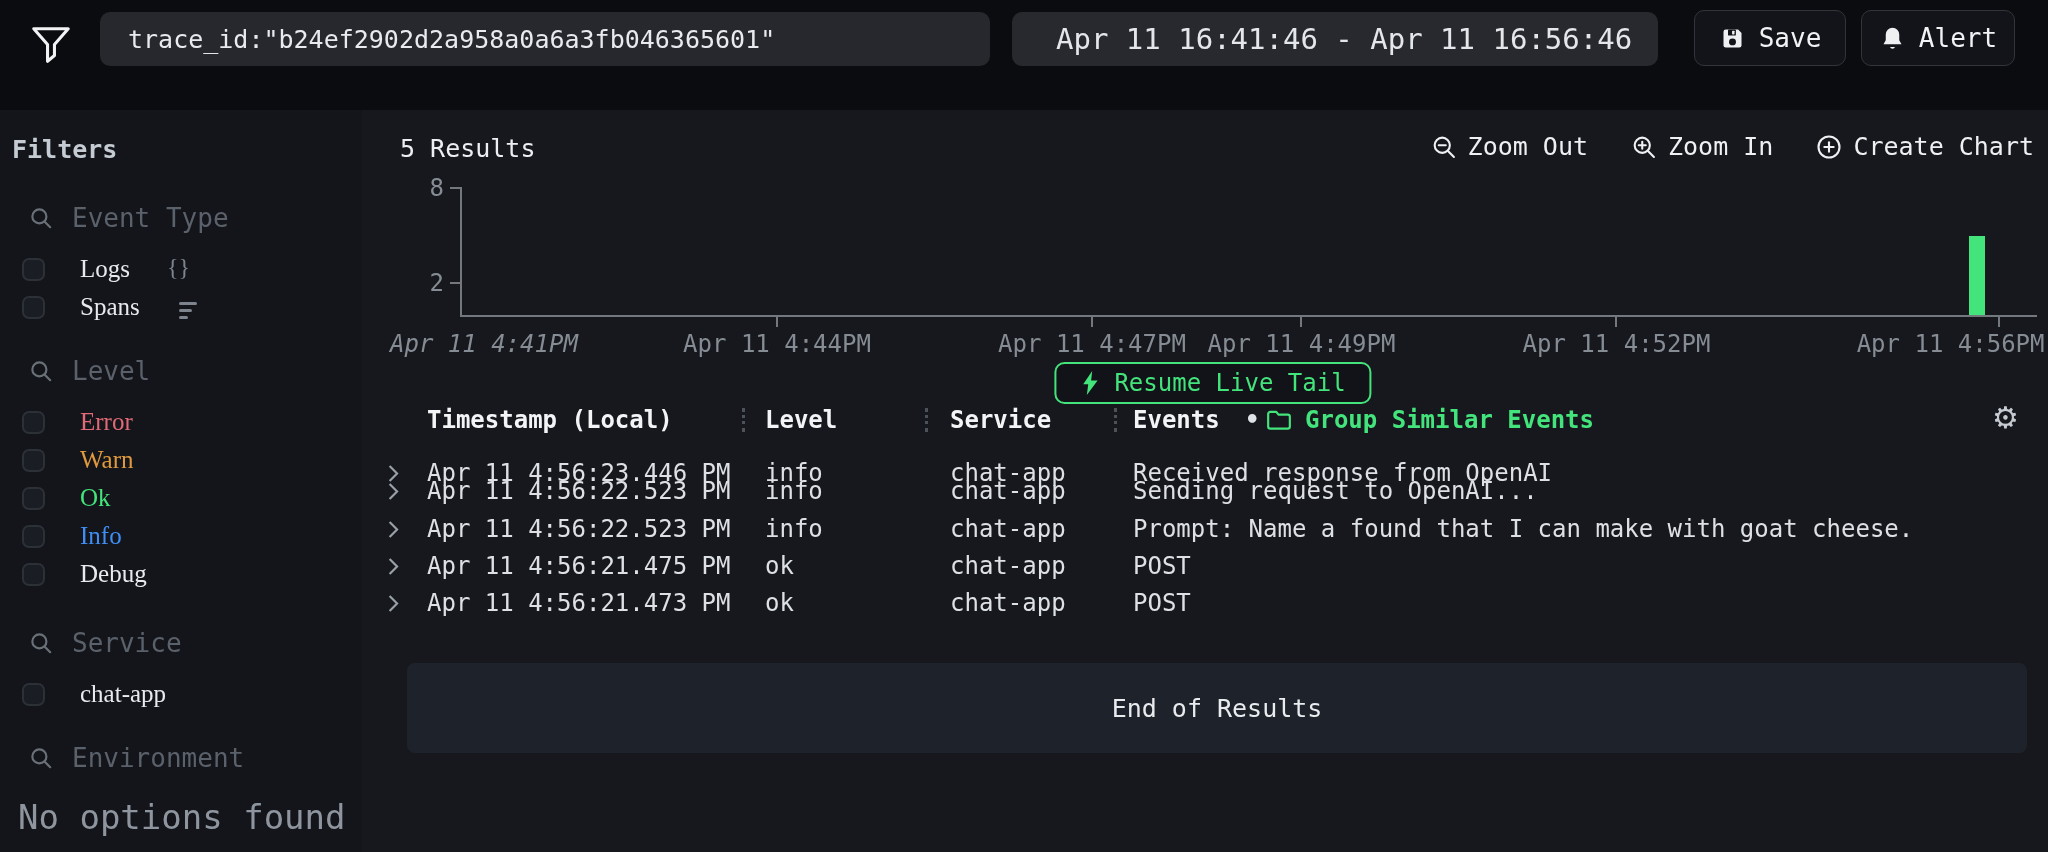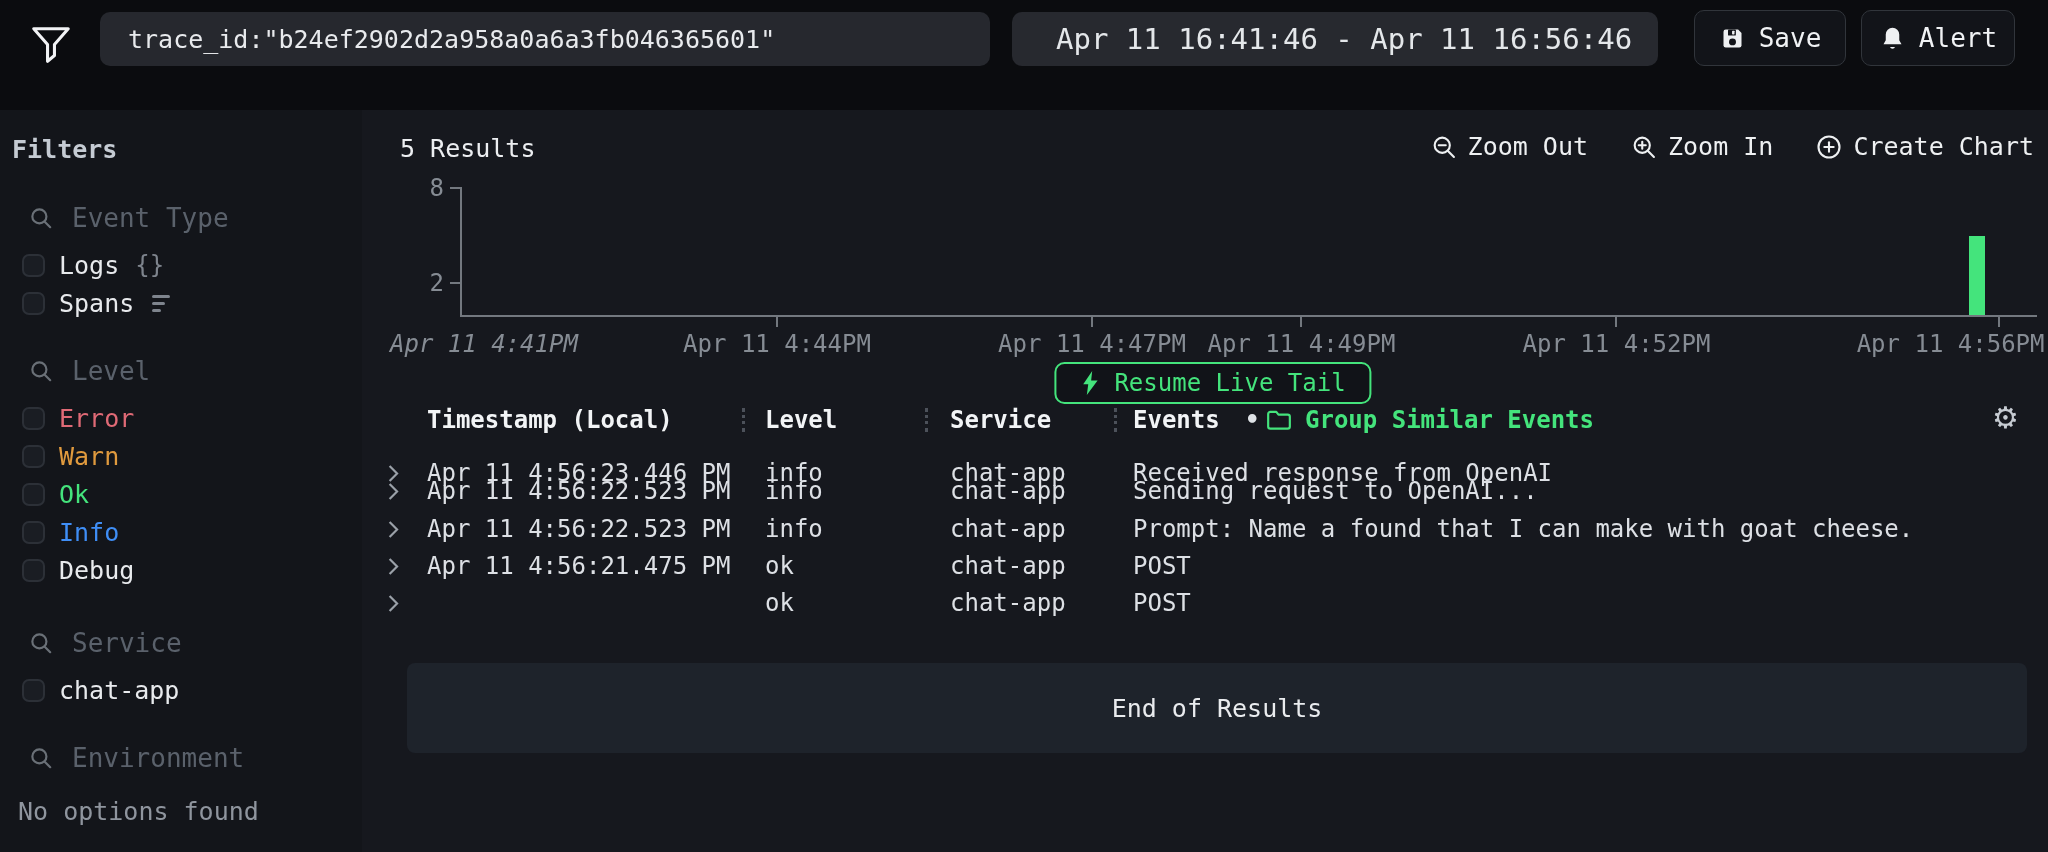--- a/index.html
+++ b/index.html
@@ -22,28 +22,28 @@
   .btn.alert{left:1861px;width:154px;}
 
   
   .sidebar{position:absolute;left:0;top:110px;width:362px;height:742px;background:#13151a;}
   .sb-title{position:absolute;left:12px;top:25px;font-size:25px;font-weight:bold;color:#c5cbd3;}
   .fgroup{position:absolute;left:0;width:100%;}
   .fsearch{position:absolute;top:0;left:28px;height:32px;display:flex;align-items:center;gap:16px;}
   .fsearch input{background:transparent;border:none;outline:none;width:250px;
                  font:26px "DejaVu Sans Mono","Liberation Mono",monospace;color:#bef264;}
   .fsearch input::placeholder{color:#5a616b;}
-  .fopt{position:absolute;left:22px;height:32px;display:flex;align-items:center;gap:14px;cursor:pointer;}
+  .fopt{position:absolute;left:22px;height:32px;display:flex;align-items:flex-end;gap:35px;cursor:pointer;font-family:Liberation Serif, serif;}
   .cbox{width:23px;height:23px;border-radius:7px;background:#1a1d23;border:2px solid #2c3037;box-sizing:border-box;flex:none;}
   .flabel{font-size:25px;color:#e7e9ec;line-height:1;}
   .braces{font-size:24px;color:#7e848d;margin-left:2px;}
   .lines{display:inline-flex;flex-direction:column;gap:4px;margin-left:4px;}
   .lines i{display:block;height:3px;border-radius:2px;background:#7e848d;}
   .lines i:nth-child(1){width:18px}.lines i:nth-child(2){width:13px}.lines i:nth-child(3){width:9px}
-  .fempty{position:absolute;left:18px;font-size:25px;color:#8f959e;}
+  .fempty{position:absolute;left:18px;font-size:34px;color:#8f959e;}
 
   
   .main{position:absolute;left:362px;top:110px;width:1686px;height:742px;background:#16181e;}
   .results{position:absolute;left:38px;top:24px;font-size:25px;color:#eceef1;}
   .controls{position:absolute;right:14px;top:22px;display:flex;gap:42px;}
   .control{display:flex;align-items:center;gap:10px;font-size:25px;color:#eef0f2;cursor:pointer;}
 
   
   .chart{position:absolute;left:98px;top:78px;width:1575px;height:127px;
          border-left:2px solid #73787f;border-bottom:2px solid #73787f;overflow:visible;}
@@ -315,20 +315,21 @@
           <span class="c-lv">ok</span>
           <span class="c-sv">chat-app</span>
           <span class="c-ms">POST</span>
         </div>
         <div class="trow" style="top: 475.2px;">
           <span class="chev">
             <svg width="14" height="19" viewBox="0 0 10 14" fill="none" stroke="#9aa0a8" stroke-width="1.6">
               <path d="M2.5 1.5l5.5 5.5-5.5 5.5"></path>
             </svg>
           </span>
+          <span class="c-ts">Apr 11 4:56:21.473 PM</span>
           <span class="c-lv">ok</span>
           <span class="c-sv">chat-app</span>
           <span class="c-ms">POST</span>
         </div>
       </div>
 
     <div class="endpanel">
       <span>End of Results</span>
     </div>
   </div>

